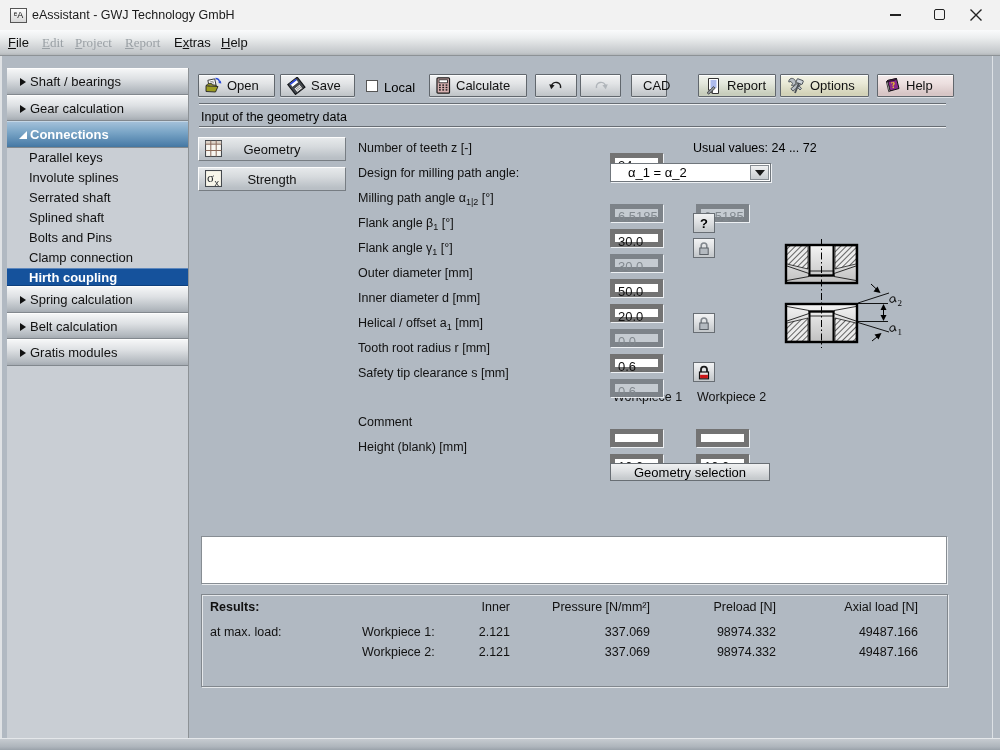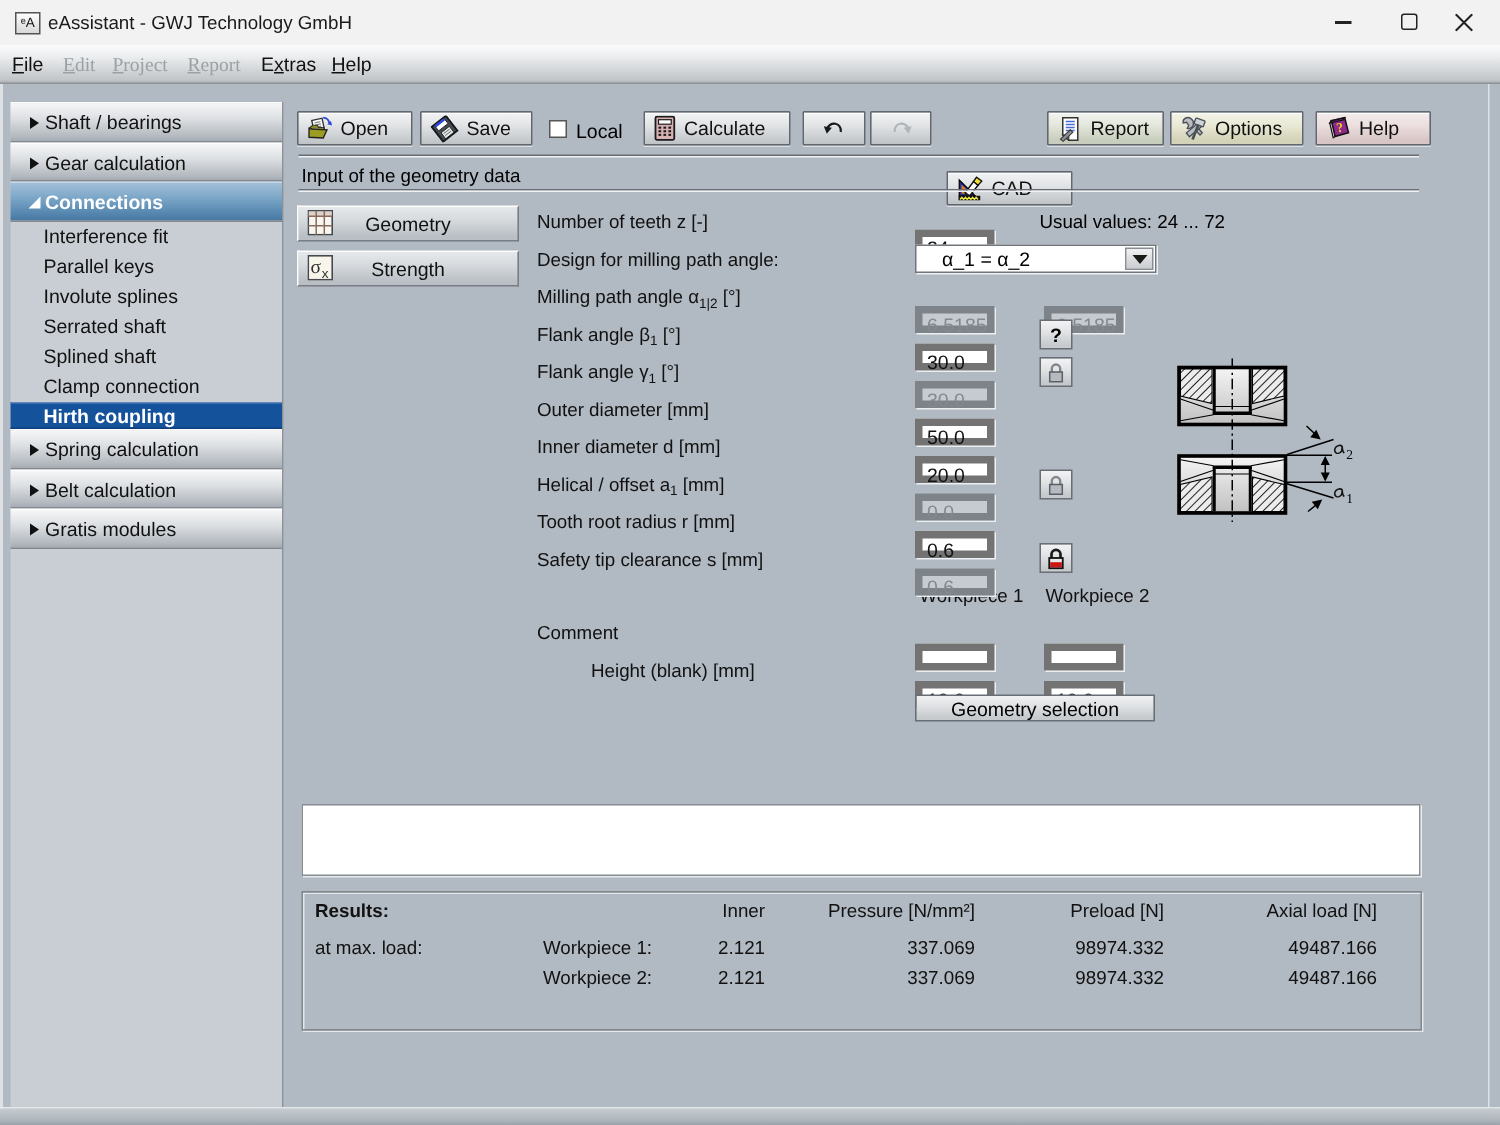--- a/index.html
+++ b/index.html
@@ -72,25 +72,25 @@
   <div class="menuitem" style="left:174px;">E<u>x</u>tras</div>
   <div class="menuitem" style="left:221px;"><u>H</u>elp</div>
 </div>
 
 <div class="abs" style="left:0;top:56px;width:2px;height:694px;background:#dfe2e5;"></div>
 
 <div id="nav">
   <div class="navhead"><span class="tri"></span>Shaft / bearings</div>
   <div class="navhead"><span class="tri"></span>Gear calculation</div>
   <div class="navhead" id="navconn"><span class="tri2"></span>Connections</div>
-  <div class="navitem">Interference fit</div>
   <div class="navitem">Parallel keys</div>
   <div class="navitem">Involute splines</div>
   <div class="navitem">Serrated shaft</div>
   <div class="navitem">Splined shaft</div>
+  <div class="navitem">Bolts and Pins</div>
   <div class="navitem">Clamp connection</div>
   <div class="navitem" id="navsel">Hirth coupling</div>
   <div class="navhead"><span class="tri"></span>Spring calculation</div>
   <div class="navhead"><span class="tri"></span>Belt calculation</div>
   <div class="navhead"><span class="tri"></span>Gratis modules</div>
 </div>
 
 <div class="tbtn" style="left:198px;width:77px;">
   <svg width="17" height="17" viewBox="0 0 17 17">
     <path d="M10.5,1.5 a4,4 0 0 1 4,3.5" fill="none" stroke="#2a49d8" stroke-width="1.3"></path>
@@ -138,21 +138,21 @@
     <path d="M3.5,7 C4,4.5 6.5,3 9,3.5 C11.5,4 13,6.5 12.5,9" fill="none" stroke="#1a1a1a" stroke-width="1.5"></path>
     <polygon points="1.2,5.2 6.6,6.2 3.2,10.2" fill="#1a1a1a"></polygon>
   </svg>
   </div>
 <div class="tbtn c" style="left:580px;width:41px;">
   <svg width="16" height="14" viewBox="0 0 16 14">
     <path d="M12.5,7 C12,4.5 9.5,3 7,3.5 C4.5,4 3,6.5 3.5,9" fill="none" stroke="#b0b5ba" stroke-width="1.5"></path>
     <polygon points="14.8,5.2 9.4,6.2 12.8,10.2" fill="#b0b5ba"></polygon>
   </svg>
   </div>
-<div class="tbtn" style="left:631px;width:84px;margin-top:40px;">
+<div class="tbtn" style="left:631px;width:36px;">
   <svg width="18" height="18" viewBox="0 0 18 18">
     <polygon points="1.5,3 1.5,13.5 12,13.5" fill="#1e2f9e" stroke="#000" stroke-width="0.8"></polygon>
     <polygon points="3,6 3,12.2 9.5,12.2" fill="#e07b18"></polygon>
     <polygon points="4.5,9 4.5,11.2 7,11.2" fill="#1e2f9e"></polygon>
     <rect x="1" y="13.5" width="14.5" height="3" fill="#111"></rect>
     <path d="M2,16 l1.2,-1.4 l1.2,1.4 l1.2,-1.4 l1.2,1.4 l1.2,-1.4 l1.2,1.4 l1.2,-1.4 l1.2,1.4 l1.2,-1.4 l1.2,1.4" fill="none" stroke="#e8e83a" stroke-width="0.9"></path>
     <polygon points="5.5,11.5 11,4 14,6.5 8.5,13.5" fill="#fdfdfd" stroke="#111" stroke-width="0.9"></polygon>
     <polygon points="11,4 13,1.2 16.5,3.8 14,6.5" fill="#f0e030" stroke="#111" stroke-width="0.9"></polygon>
     <polygon points="5.5,11.5 8.5,13.5 5,13.5" fill="#222"></polygon>
   </svg>CAD</div>
@@ -216,21 +216,21 @@
 <div class="flabel" style="top:216px;">Flank angle β<sub class="s">1</sub> [°]</div>
 <div class="flabel" style="top:241px;">Flank angle γ<sub class="s">1</sub> [°]</div>
 <div class="flabel" style="top:266px;">Outer diameter [mm]</div>
 <div class="flabel" style="top:291px;">Inner diameter d [mm]</div>
 <div class="flabel" style="top:316px;">Helical / offset a<sub class="s">1</sub> [mm]</div>
 <div class="flabel" style="top:341px;">Tooth root radius r [mm]</div>
 <div class="flabel" style="top:366px;">Safety tip clearance s [mm]</div>
 <div class="flabel" style="left:613px;top:390px;">Workpiece 1</div>
 <div class="flabel" style="left:697px;top:390px;">Workpiece 2</div>
 <div class="flabel" style="top:415px;">Comment</div>
-<div class="flabel" style="top:440px;margin-left:36px;">Height (blank) [mm]</div>
+<div class="flabel" style="top:440px;">Height (blank) [mm]</div>
 
 <div class="field" style="left:610px;top:137px;">24</div>
 <div class="abs" style="left:693px;top:141px;font-size:12.5px;">Usual values: 24 ... 72</div>
 
 <div class="abs" style="left:610px;top:163px;width:161px;height:19px;background:#fff;border:1px solid #70767c;box-shadow:1px 1px 0 rgba(244,246,248,.9);font-size:13px;line-height:17px;padding-left:17px;">α_1 = α_2
   <span class="abs" style="right:1px;top:1px;width:19px;height:15px;background:linear-gradient(#f0f1f2,#c8ccd0);border:1px solid #878d93;"></span>
   <span class="abs" style="right:5px;top:6px;width:0;height:0;border-top:6px solid #1a1a1a;border-left:5px solid transparent;border-right:5px solid transparent;"></span>
 </div>
 
 <div class="field dis" style="left:610px;top:188px;">6.5185</div>

